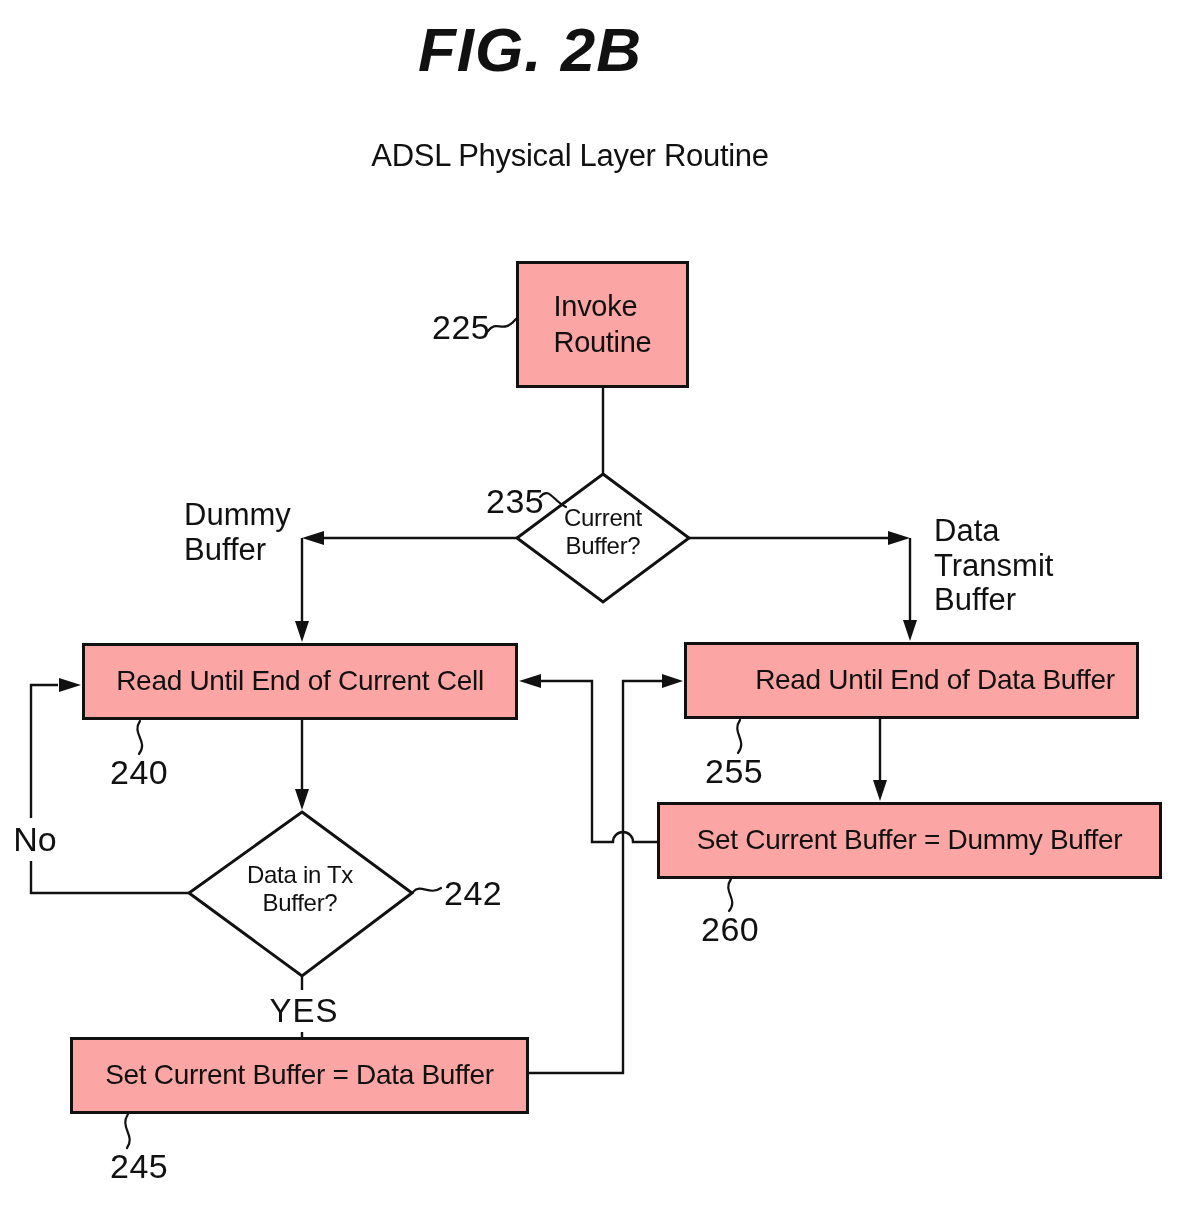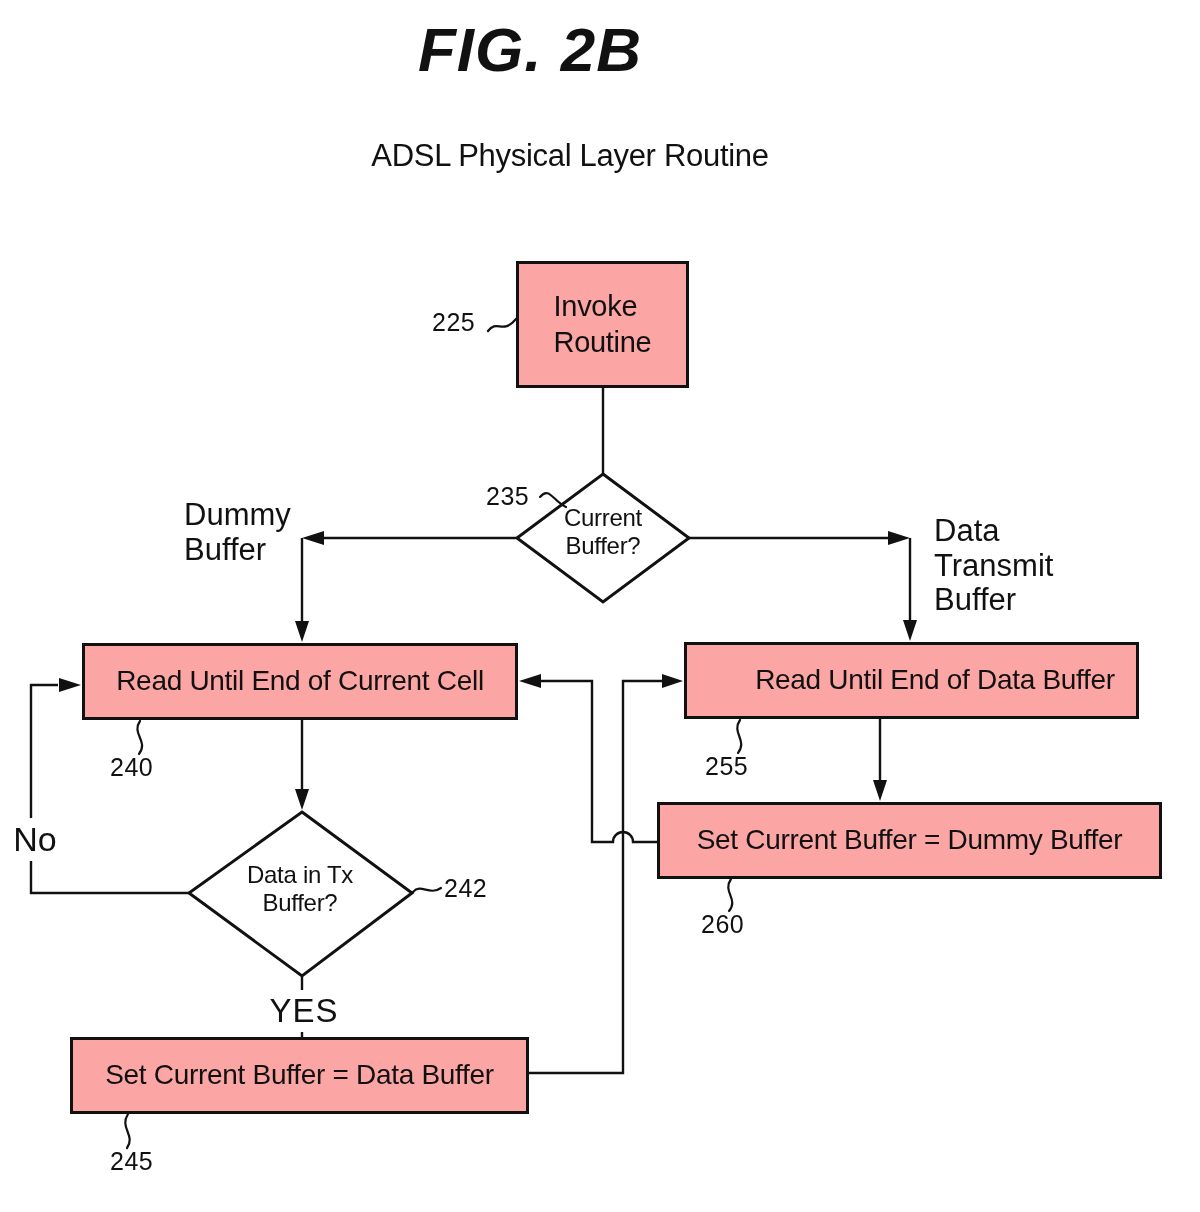--- a/index.html
+++ b/index.html
@@ -14,21 +14,21 @@
     font-size:62px;font-style:italic;font-weight:600;letter-spacing:1px;
   }
   .subtitle{font-size:31px;letter-spacing:-0.3px;}
   .node{
     position:absolute;z-index:1;box-sizing:border-box;
     border:3px solid #111111;background:#fca5a5;
     display:flex;align-items:center;justify-content:center;
     font-size:28px;letter-spacing:-0.3px;text-align:left;
     white-space:pre-line;line-height:1.22;
   }
-  .refnum{font-size:25px;letter-spacing:0.5px;}
+  .refnum{font-size:34px;letter-spacing:0.5px;}
   .branch{font-size:31px;line-height:1.12;}
   .onLine{background:#ffffff;padding:2px 3px;z-index:2;}
   .no-label{font-size:34px;}
   .yes-label{font-size:33px;letter-spacing:1px;}
   .dtext{font-size:24px;line-height:1.15;letter-spacing:-0.3px;}
 </style>
 </head>
 <body>
 
 <div class="stage">

